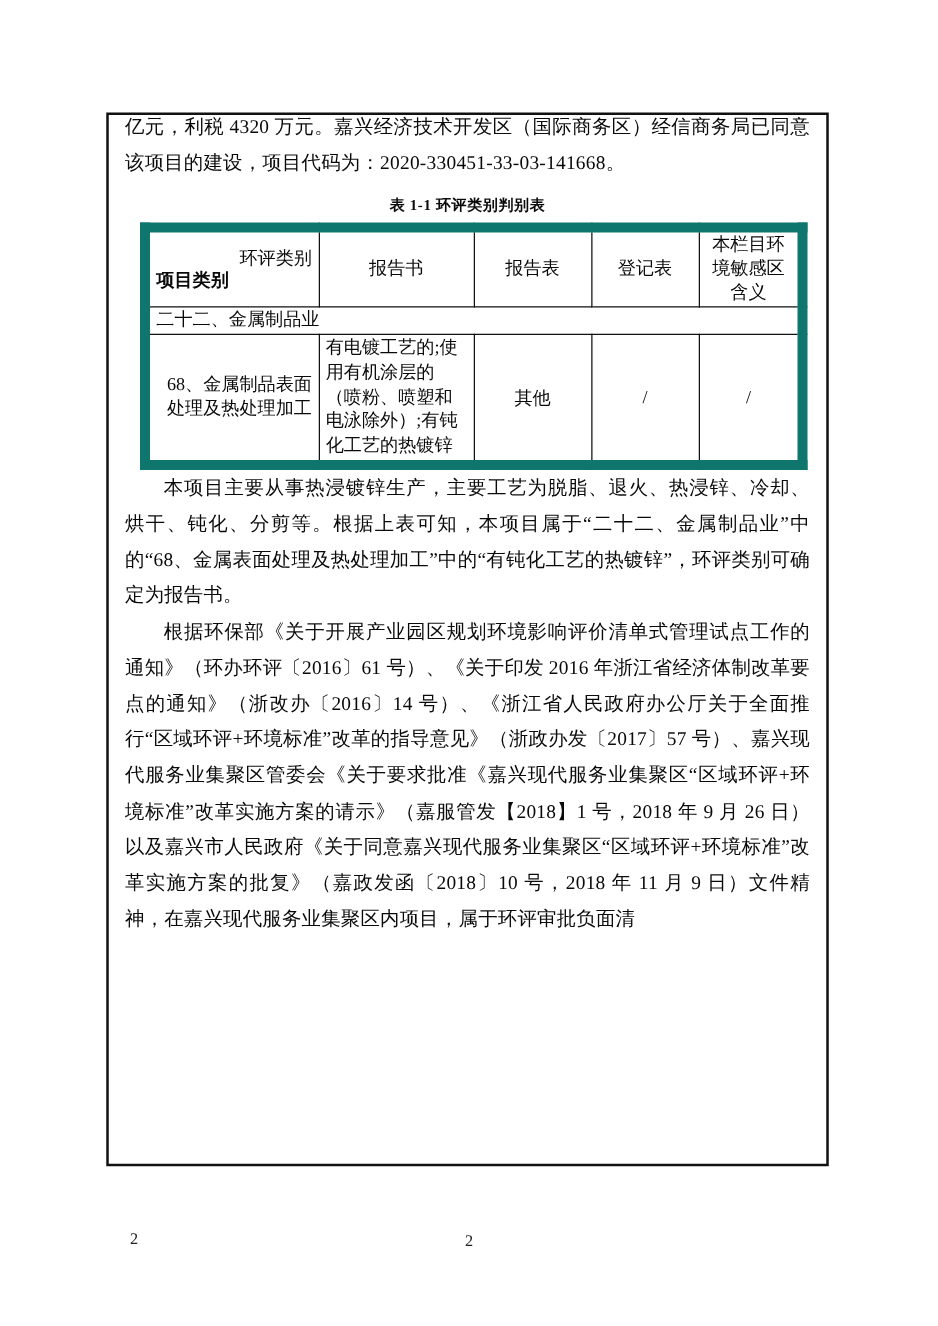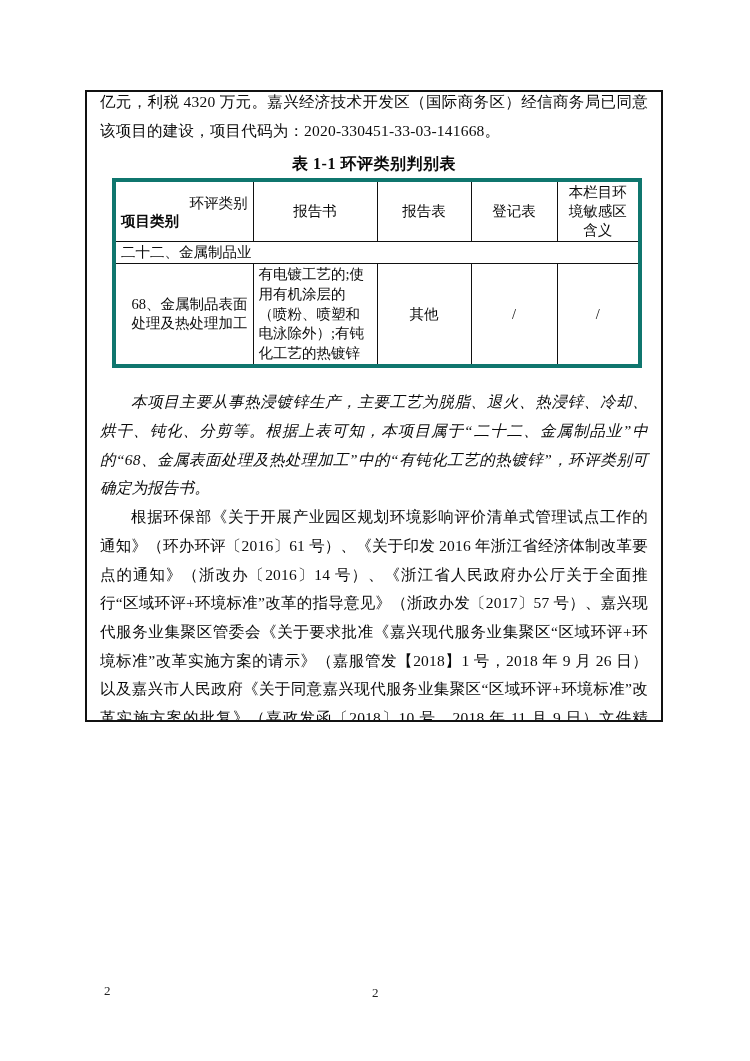--- a/index.html
+++ b/index.html
@@ -9,53 +9,53 @@
     height: 1061px;
     background: #ffffff;
     color: #0a0a0a;
     font-family: "Liberation Serif", "DejaVu Serif", serif;
   }
   .page-border {
     position: absolute;
     left: 85px;
     top: 90px;
     width: 578px;
-    height: 632px;
+    height: 843px;
     border: 2px solid #111111;
     box-sizing: border-box;
     padding: 0 13px;
     overflow: hidden;
     background: #ffffff;
   }
   .para {
     margin: 0;
     font-size: 15.5px;
     line-height: 28.7px;
     text-align: justify;
     letter-spacing: 0.2px;
   }
   .para.indent { text-indent: 2em; }
   .para.first { margin-top: -4px; }
-  .para.after-table { margin-top: 20px; font-style: italic; }
+  .para.after-table { margin-top: 1px; }
   .table-title {
     margin-top: 8px;
     margin-bottom: 0;
-    font-size: 16px;
+    font-size: 12px;
     line-height: 22px;
     font-weight: bold;
     text-align: center;
     letter-spacing: 0.5px;
   }
   table.eia {
     border-collapse: collapse;
     table-layout: fixed;
     width: 526px;
     margin-left: 12px;
     margin-top: 3px;
-    border: 4px solid #0f766e;
+    border: 8px solid #0f766e;
     font-size: 14.5px;
   }
   table.eia td {
     border: 1px solid #111111;
     padding: 1px 5px;
     box-sizing: border-box;
     vertical-align: middle;
   }
   tr.header-row td {
     height: 39px;

